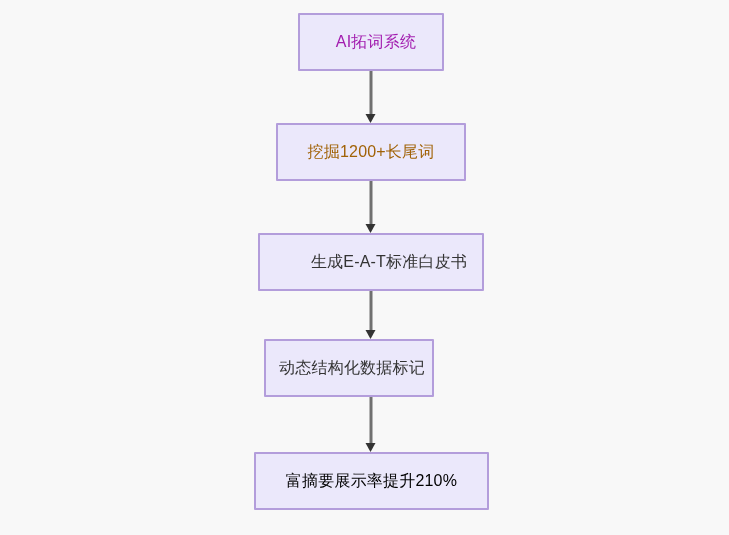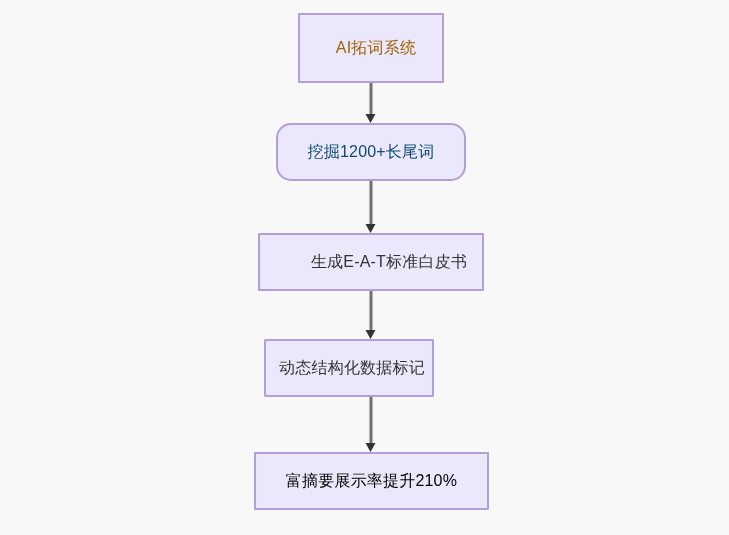--- a/index.html
+++ b/index.html
@@ -75,24 +75,24 @@
   </div>
   <div class="edge" id="edge-2" style="left: 371px; top: 291px; height: 48px;">
     <div class="edge-line" style="height: 40px; background: rgb(112, 112, 112);"></div>
     <div class="edge-head" style="top: 39px; border-top-color: rgb(51, 51, 51);"></div>
   </div>
   <div class="edge" id="edge-3" style="left: 371px; top: 397px; height: 55px;">
     <div class="edge-line" style="height: 47px; background: rgb(112, 112, 112);"></div>
     <div class="edge-head" style="top: 46px; border-top-color: rgb(51, 51, 51);"></div>
   </div>
 
-  <div class="node" id="node-0" style="left: 298px; top: 13px; width: 146px; height: 70px; background: rgb(235, 232, 251); border-color: rgb(179, 157, 219); color: #a16207; padding-left: 10px;">
+  <div class="node" id="node-0" style="left: 298px; top: 13px; width: 146px; height: 58px; background: rgb(235, 232, 251); border-color: rgb(179, 157, 219); color: #a21caf; padding-left: 10px;">
     <span class="node-label">AI拓词系统</span>
   </div>
-  <div class="node" id="node-1" style="left: 276px; top: 123px; width: 190px; height: 58px; background: rgb(235, 232, 251); border-color: rgb(179, 157, 219); color: #0c4a6e; border-radius: 15px;">
+  <div class="node" id="node-1" style="left: 276px; top: 123px; width: 190px; height: 58px; background: rgb(235, 232, 251); border-color: rgb(179, 157, 219); color: #a16207;">
     <span class="node-label">挖掘1200+长尾词</span>
   </div>
   <div class="node" id="node-2" style="left: 258px; top: 233px; width: 226px; height: 58px; background: rgb(235, 232, 251); border-color: rgb(179, 157, 219); color: rgb(51, 51, 51); padding-left: 36px;">
     <span class="node-label">生成E-A-T标准白皮书</span>
   </div>
   <div class="node" id="node-3" style="left: 264px; top: 339px; width: 170px; height: 58px; background: rgb(235, 232, 251); border-color: rgb(179, 157, 219); color: rgb(51, 51, 51); padding-left: 6px;">
     <span class="node-label">动态结构化数据标记</span>
   </div>
   <div class="node" id="node-4" style="left: 254px; top: 452px; width: 235px; height: 58px; background: rgb(235, 232, 251); border-color: rgb(179, 157, 219); color: #000000;">
     <span class="node-label">富摘要展示率提升210%</span>

